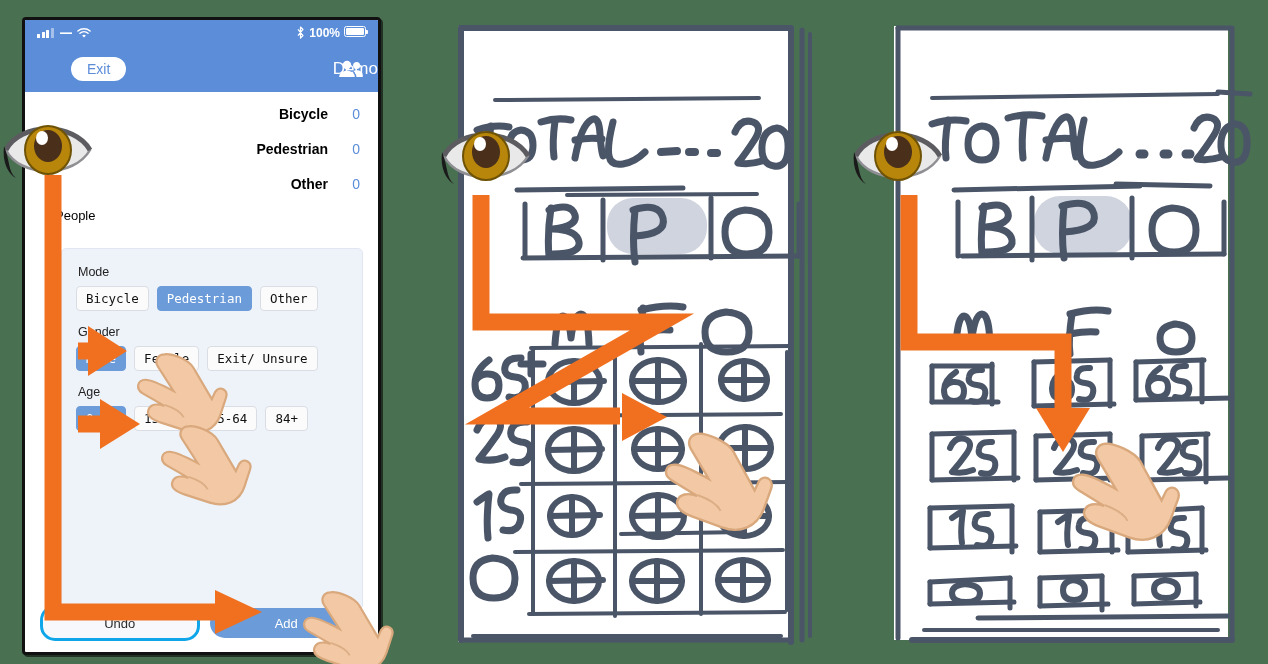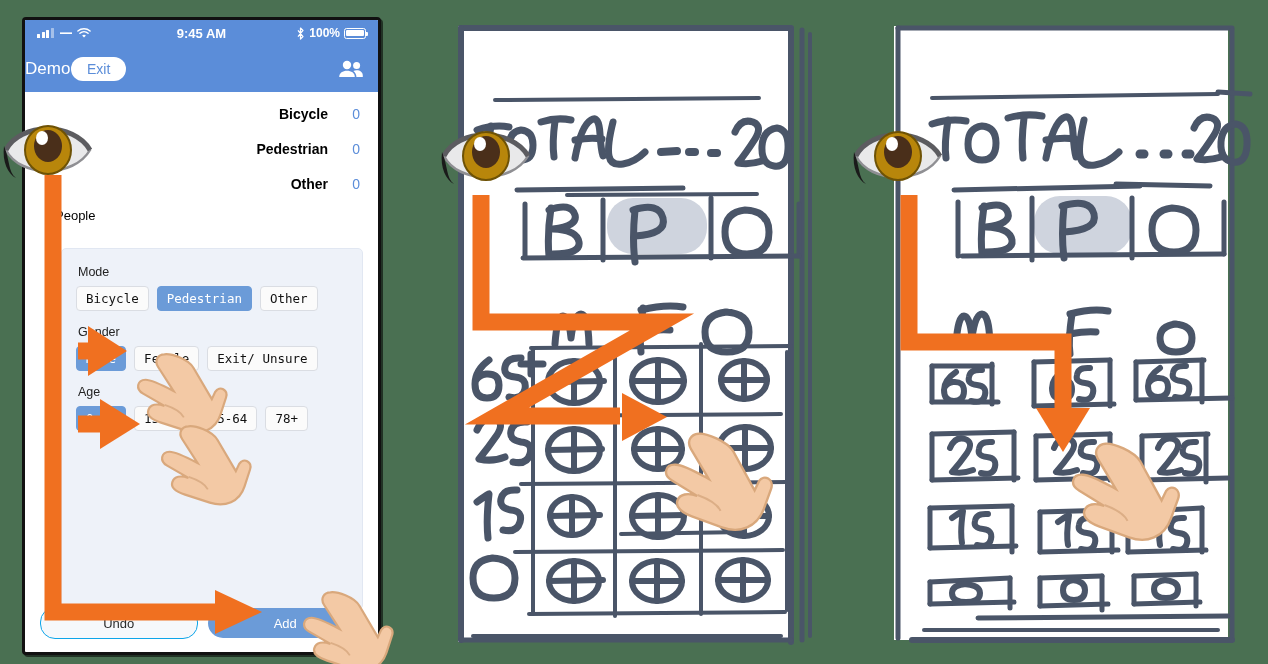--- a/index.html
+++ b/index.html
@@ -24,34 +24,34 @@
   }
   .sb-left{display:flex;align-items:center;gap:6px;}
   .sb-bars{display:flex;align-items:flex-end;gap:1.5px;height:10px;}
   .sb-bars i{display:block;width:3px;background:#fff;border-radius:.5px;}
   .sb-bars i:nth-child(1){height:4px;}
   .sb-bars i:nth-child(2){height:6px;}
   .sb-bars i:nth-child(3){height:8px;}
   .sb-bars i:nth-child(4){height:10px;opacity:.45;}
   .sb-dashes{font-size:12px;letter-spacing:-1px;}
   .sb-time{position:absolute;left:0;right:0;text-align:center;font-size:13px;font-weight:bold;pointer-events:none;}
-  .sb-right{margin-left:auto;display:flex;align-items:center;gap:4px;font-size:12px;font-weight:bold;z-index:2;}
+  .sb-right{margin-left:auto;display:flex;gap:4px;font-size:12px;font-weight:bold;z-index:2;}
   .batt{width:22px;height:11px;border:1.3px solid #fff;border-radius:2.5px;position:relative;padding:1.3px;box-sizing:border-box;}
   .batt::after{content:"";position:absolute;right:-3px;top:3px;width:2px;height:4px;background:#fff;border-radius:0 1px 1px 0;}
   .batt i{display:block;height:100%;background:#fff;border-radius:1px;}
 
   .navbar{
     height:46px;background:#5b8dd9;color:#fff;display:flex;align-items:center;
     padding:0 14px;position:relative;
   }
   .exit-btn{
     background:#fff;color:#5b8dd9;border-radius:14px;padding:4px 16px;
     font-size:14px;font-weight:500;z-index:2;margin-left:32px;
   }
-  .nav-title{position:absolute;left:0;right:0;text-align:left;font-size:17px;font-weight:500;pointer-events:none;}
+  .nav-title{position:absolute;left:0;right:0;text-align:right;font-size:17px;font-weight:500;pointer-events:none;}
   .people-icon{margin-left:auto;z-index:2;display:flex;}
 
   .counts{padding:14px 18px 6px 18px;}
   .count-row{display:flex;align-items:center;margin-bottom:19px;}
   .count-label{
     width:128px;text-align:right;font-size:14px;font-weight:bold;color:#000;
     margin-left:auto;margin-right:18px;
   }
   .count-val{font-size:14px;color:#5b8dd9;width:14px;text-align:right;}
 
@@ -71,21 +71,21 @@
     font-size:12.5px;padding:4px 9px;border-radius:4px;
     background:#fbfbfb;border:1px solid #dadde3;color:#111;white-space:nowrap;
   }
   .chip.sel{background:#6b9bd8;border-color:#6b9bd8;color:#fff;}
 
   .btm-bar{
     position:absolute;left:15px;right:15px;bottom:14px;height:30px;
     display:flex;align-items:center;gap:10px;
   }
   .undo-btn{
-    flex:1;height:30px;border-radius:15px;border:1px solid #0ea5e9;background:#f6f8fb;
+    flex:1;height:30px;border-radius:15px;border:3px solid #0ea5e9;background:#f6f8fb;
     color:#2b2b2b;font-size:13px;display:flex;align-items:center;justify-content:center;
   }
   .add-btn{
     flex:1;height:30px;border-radius:15px;background:#6b9bd8;color:#fff;
     font-size:13px;display:flex;align-items:center;justify-content:center;
   }
   .sk-wrap{position:absolute;}
   #wrap2{left:455px;top:18px;width:365px;height:632px;}
   #wrap3{left:888px;top:18px;width:365px;height:632px;}
 
@@ -112,21 +112,20 @@
             <i></i>
             <i></i>
           </span>
         <span class="sb-dashes">----</span>
         <svg width="14" height="11" viewBox="0 0 14 11">
           <path d="M7 9.6 5.1 7.5a2.9 2.9 0 0 1 3.8 0Z" fill="#fff"></path>
           <path d="M2.9 5.3a6.3 6.3 0 0 1 8.2 0" stroke="#fff" stroke-width="1.4" fill="none" stroke-linecap="round"></path>
           <path d="M.9 3a9.3 9.3 0 0 1 12.2 0" stroke="#fff" stroke-width="1.4" fill="none" stroke-linecap="round"></path>
         </svg>
       </div>
-      <div class="sb-time">9:45 AM</div>
       <div class="sb-right">
         <svg width="9" height="13" viewBox="0 0 9 13">
           <path d="M2 3.4 7 9.6 4.5 12V1l2.5 2.4L2 9.6" stroke="#fff" stroke-width="1.25" fill="none" stroke-linejoin="round"></path>
         </svg>
         <span>100%</span>
         <span class="batt">
             <i></i>
           </span>
       </div>
     </div>
@@ -174,21 +173,21 @@
         <div class="chip sel">Male</div>
         <div class="chip">Female</div>
         <div class="chip">Exit/ Unsure</div>
       </div>
 
       <div class="fld-label">Age</div>
       <div class="chips">
         <div class="chip sel">0-14</div>
         <div class="chip">15-24</div>
         <div class="chip">25-64</div>
-        <div class="chip">78+</div>
+        <div class="chip">84+</div>
       </div>
     </div>
 
     <div class="btm-bar">
       <div class="undo-btn">Undo</div>
       <div class="add-btn">Add</div>
     </div>
   </div>
 
   <div class="sk-wrap" id="wrap2">

